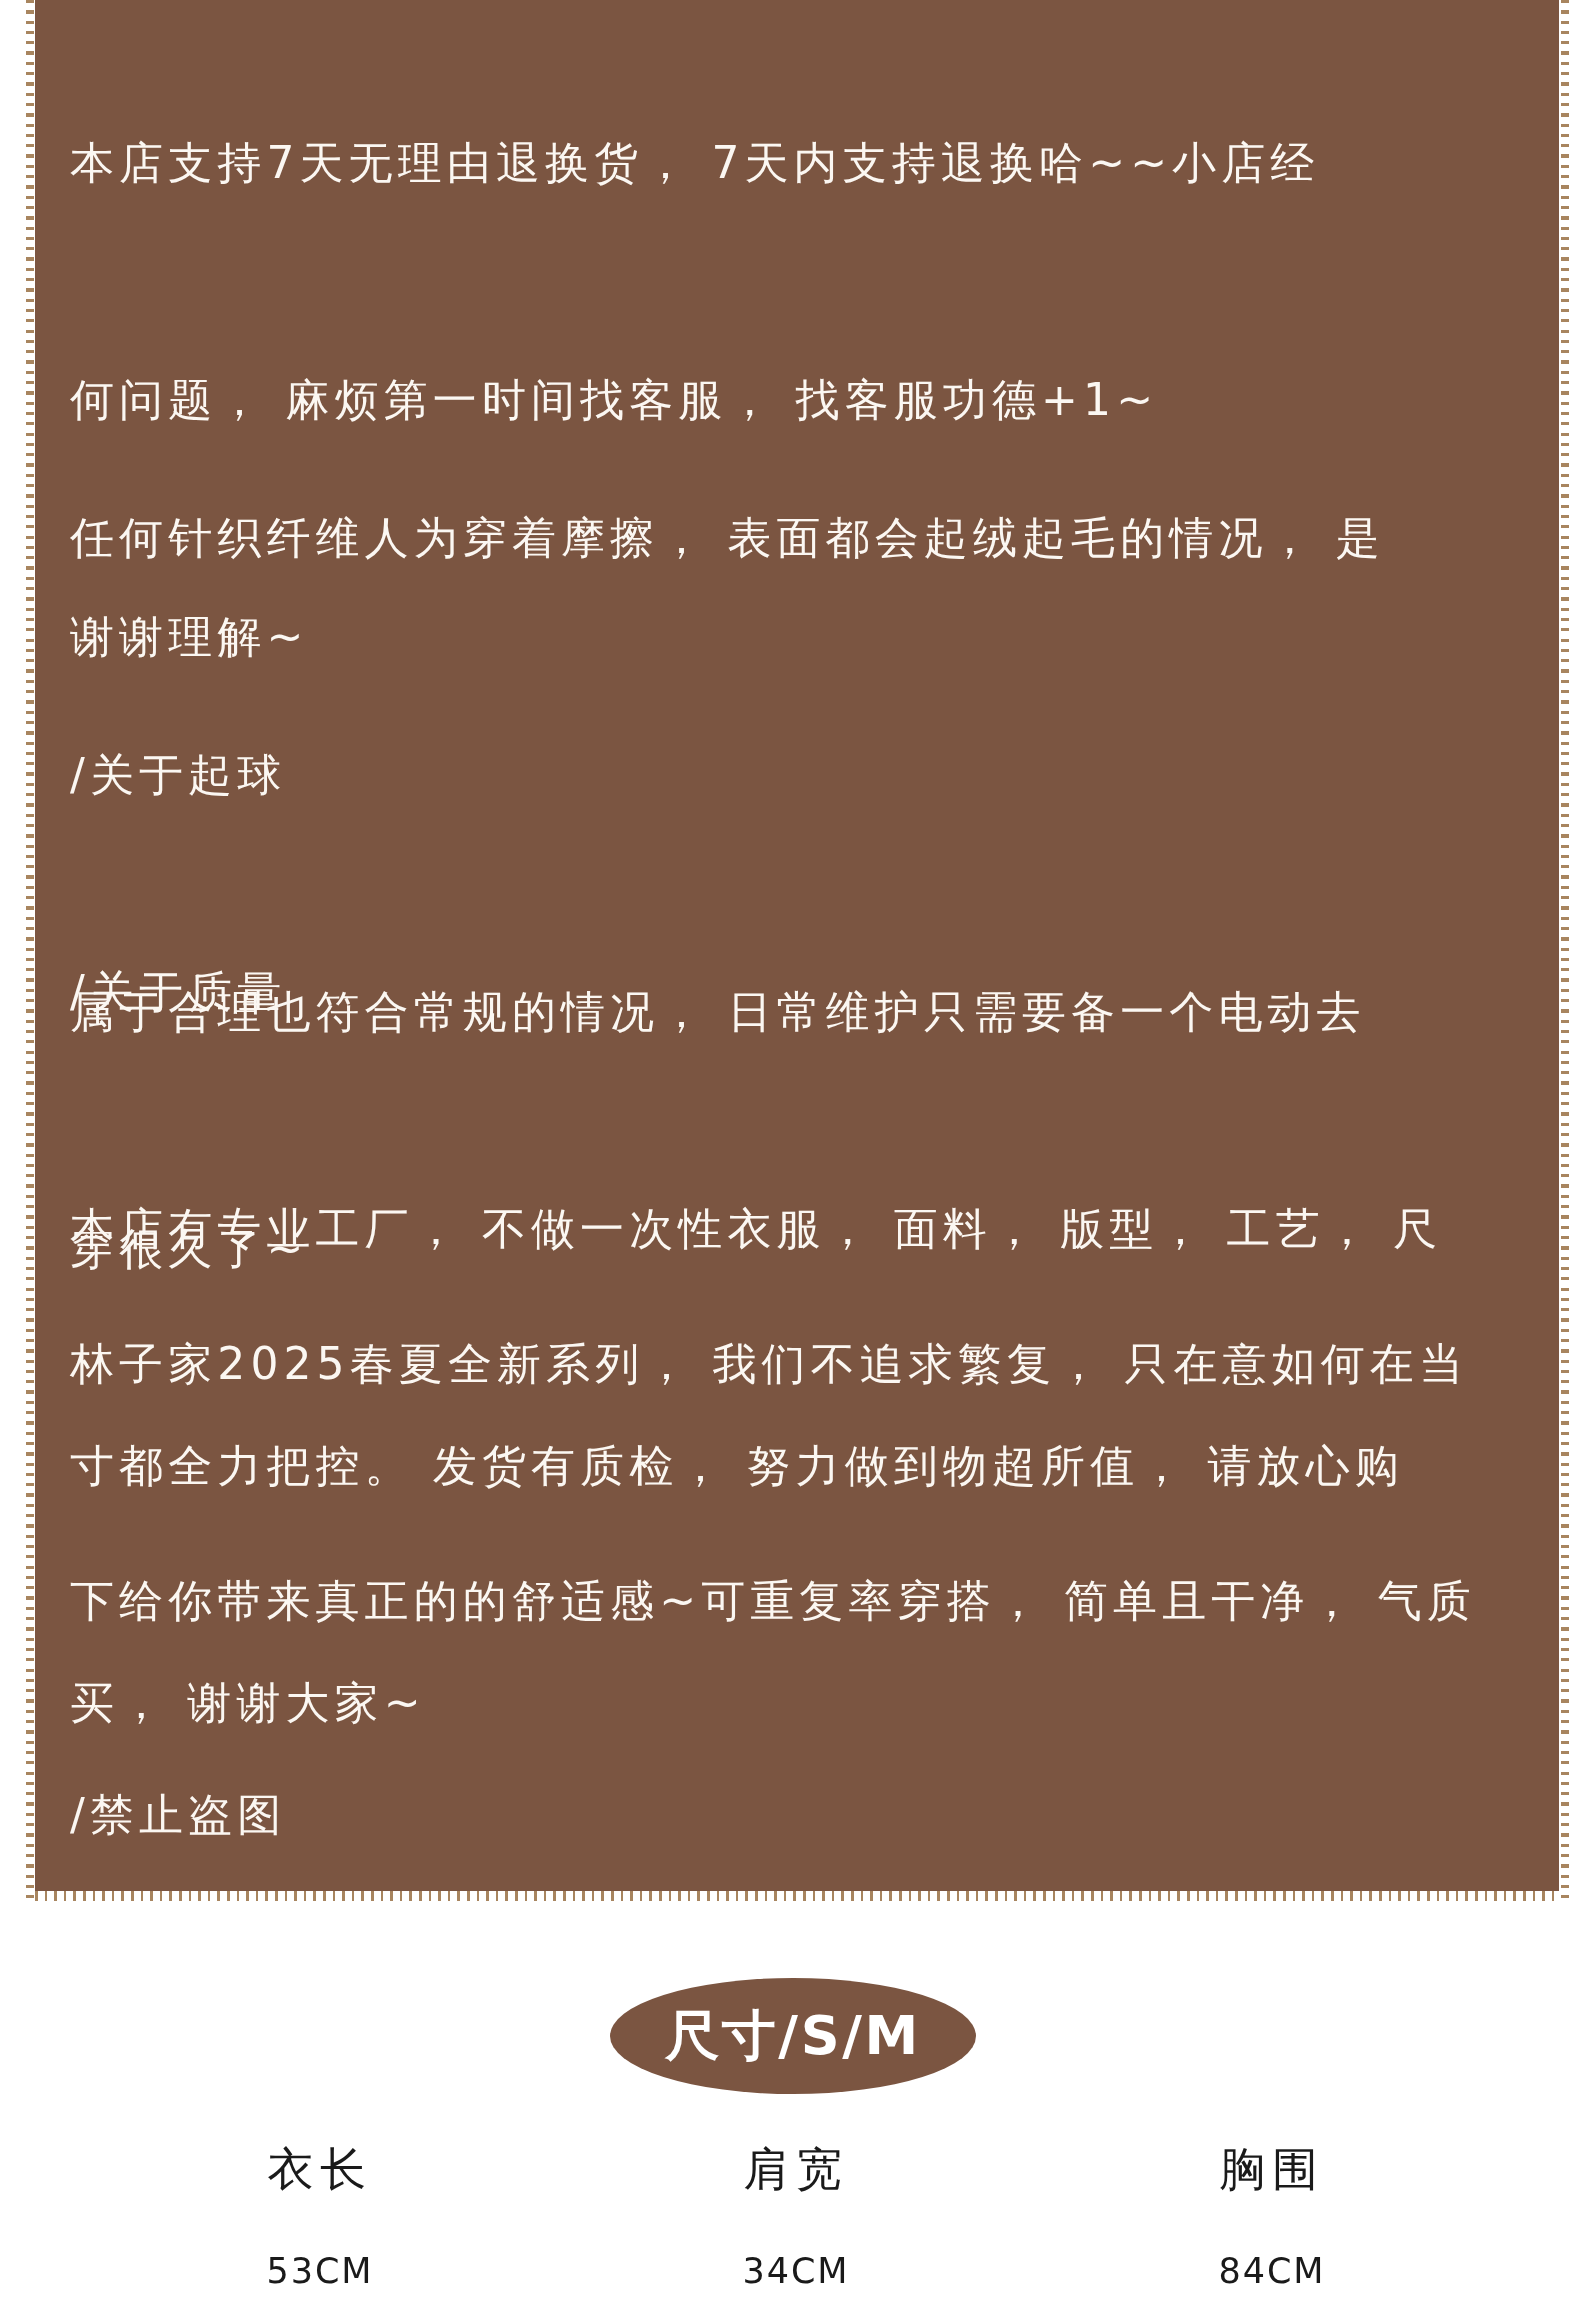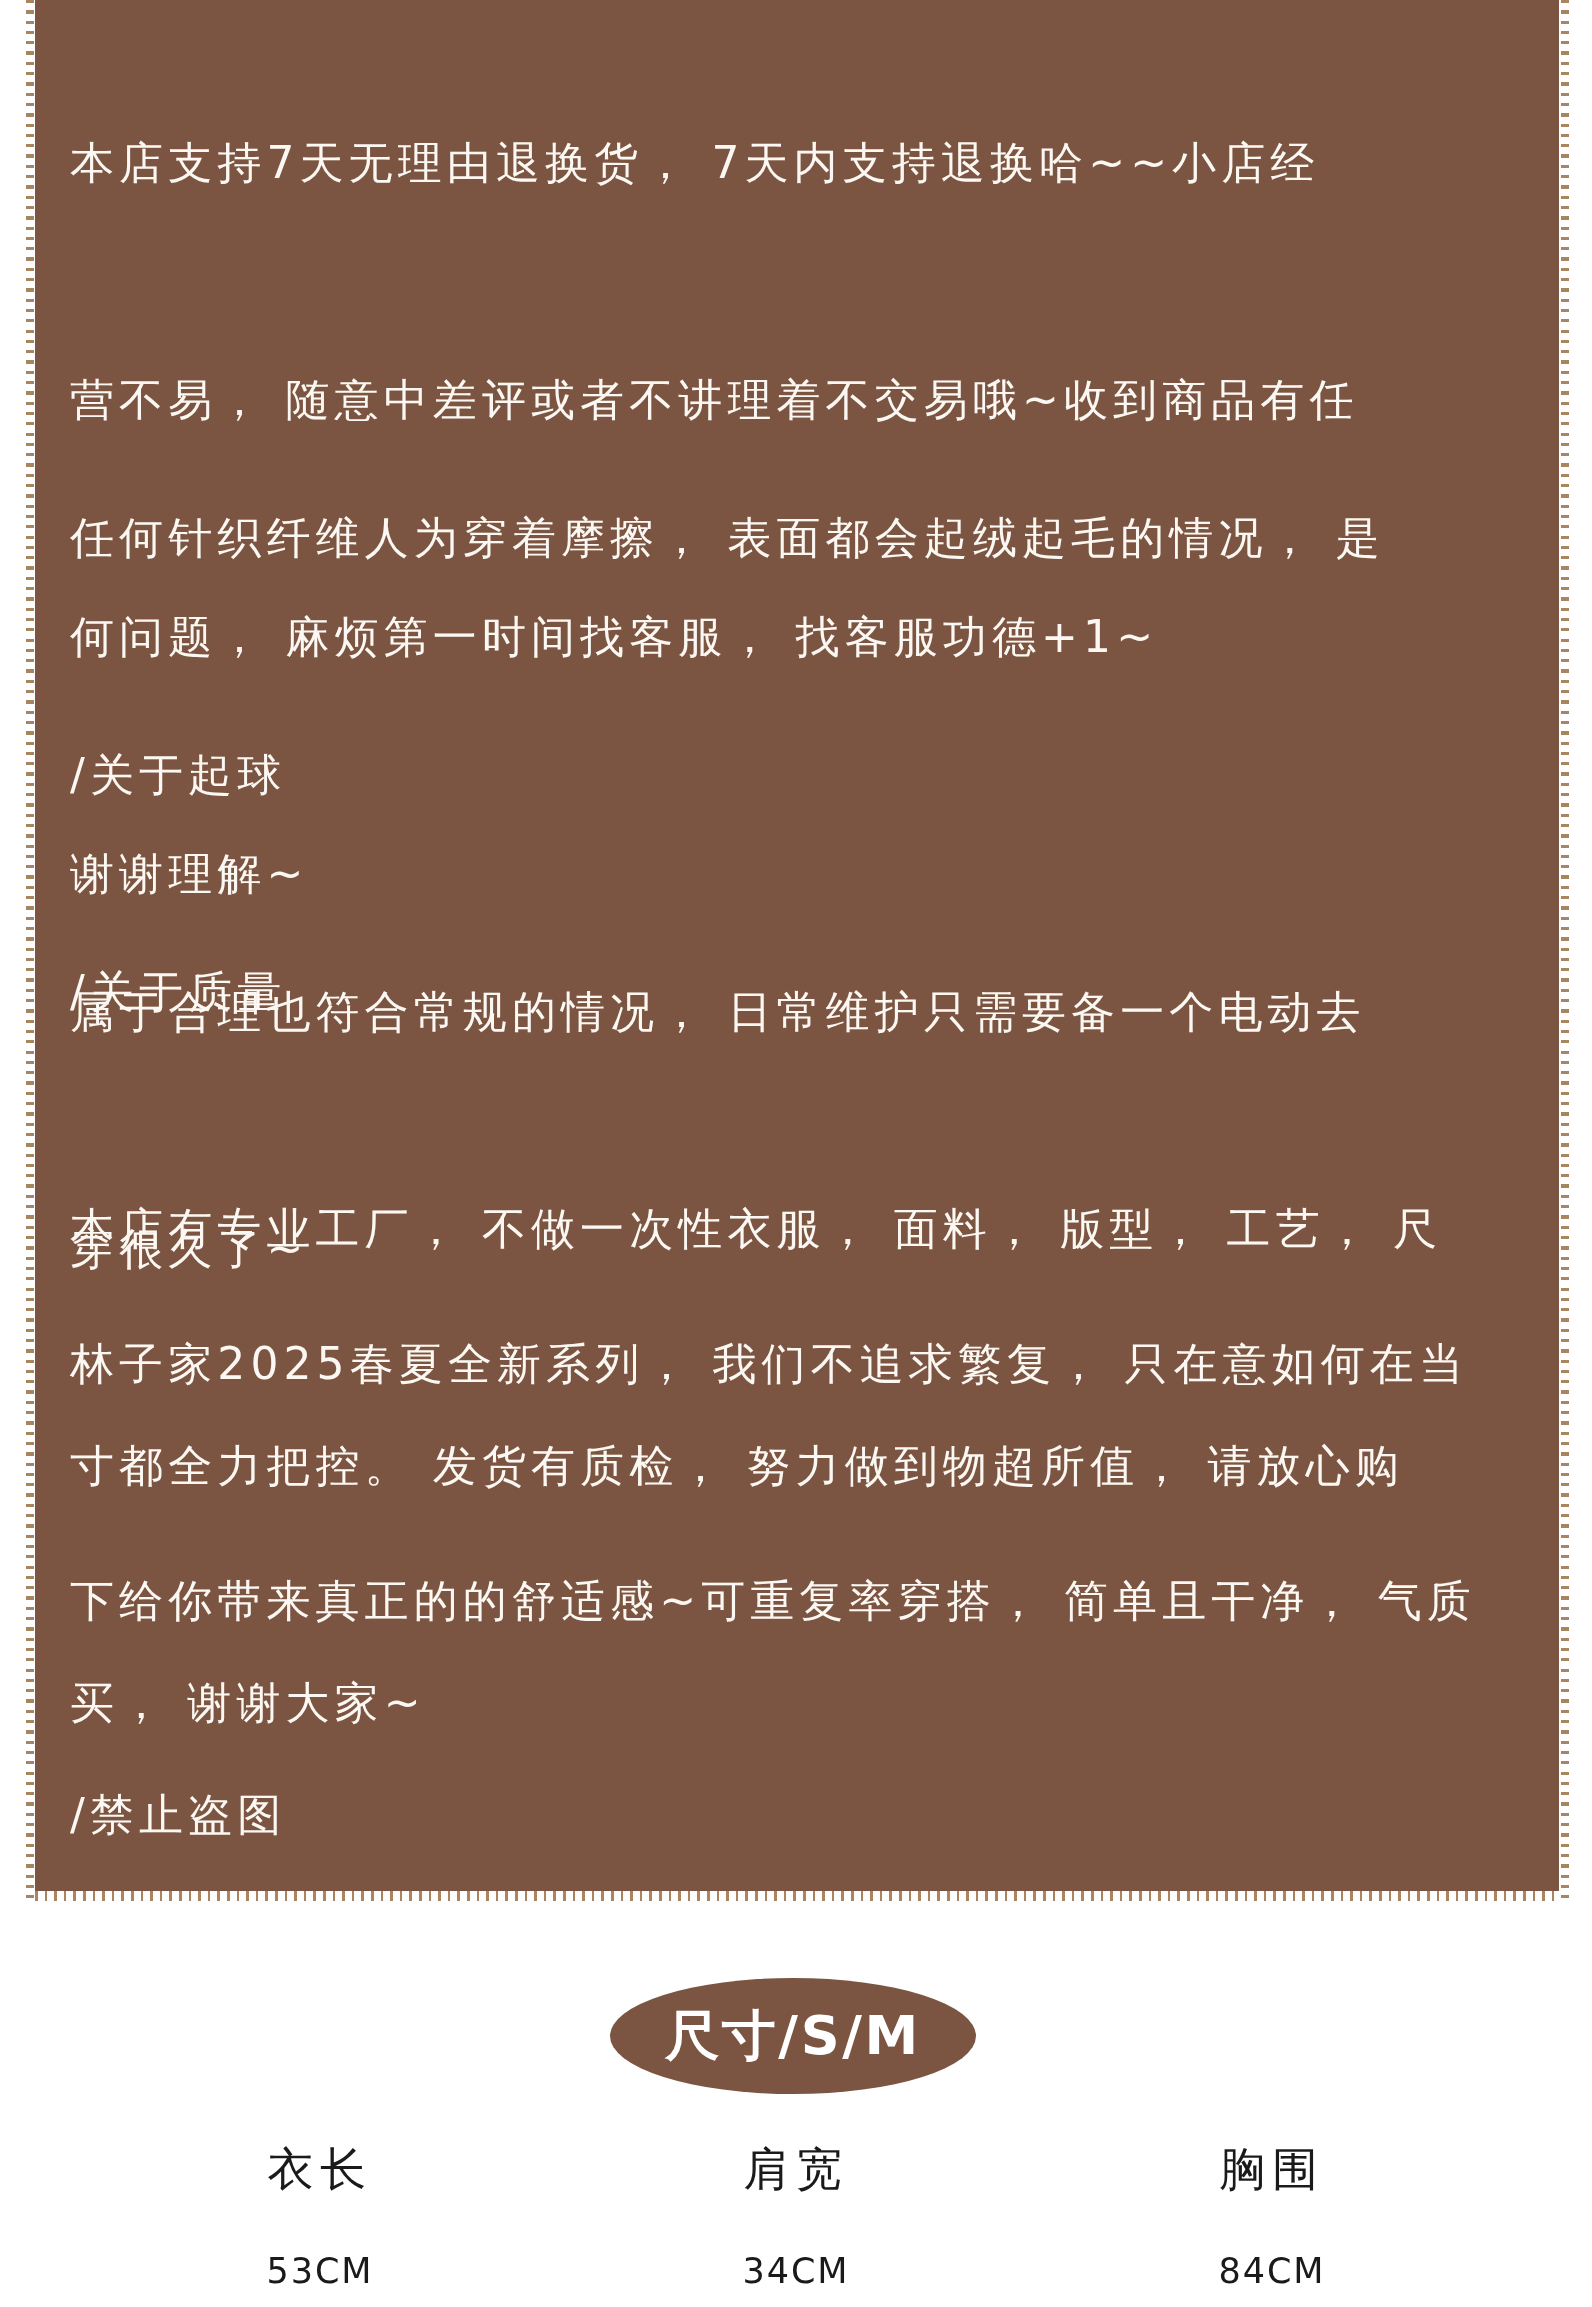--- a/index.html
+++ b/index.html
@@ -107,21 +107,20 @@
 </style>
 </head>
 <body>
 
 <div class="stage">
 
   <div class="sheet">
 
     <div class="para p-policy">
       <div>本店支持7天无理由退换货， 7天内支持退换哈~~小店经</div>
-      <div>营不易， 随意中差评或者不讲理着不交易哦~收到商品有任</div>
       <div>何问题， 麻烦第一时间找客服， 找客服功德+1~</div>
       <div>谢谢理解~</div>
     </div>
 
     <div class="para p-pilling">
       <div>任何针织纤维人为穿着摩擦， 表面都会起绒起毛的情况， 是</div>
       <div>/关于起球</div>
       <div>属于合理也符合常规的情况， 日常维护只需要备一个电动去</div>
       <div>穿很久了~</div>
     </div>

